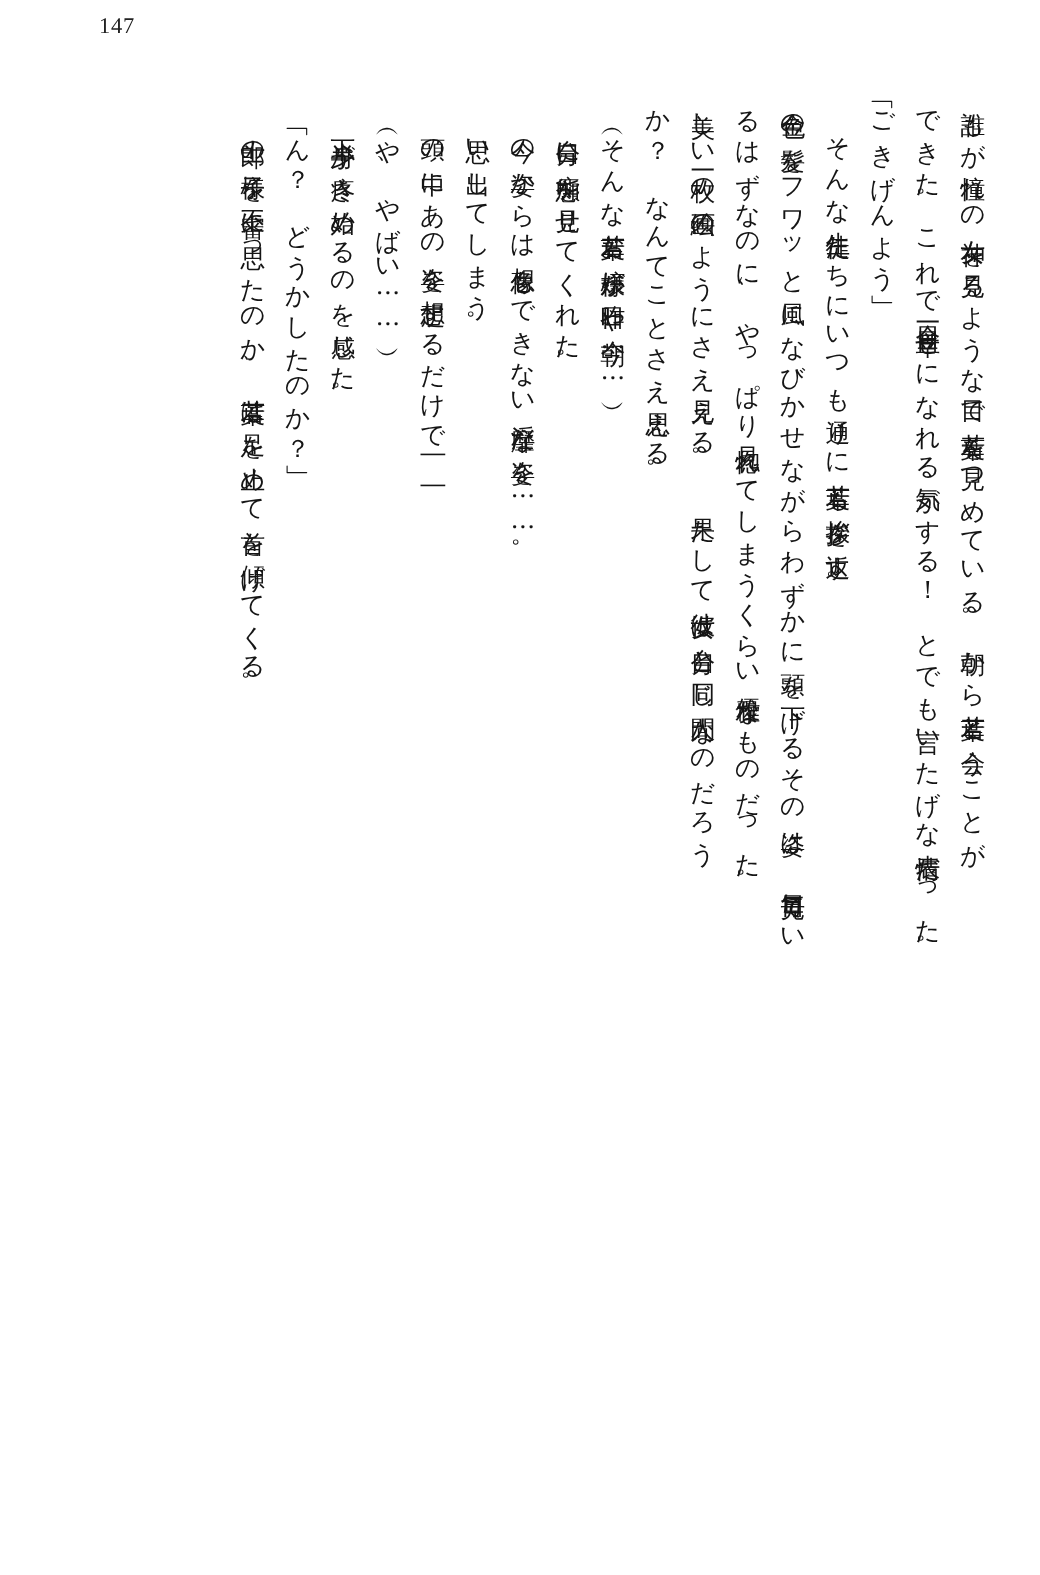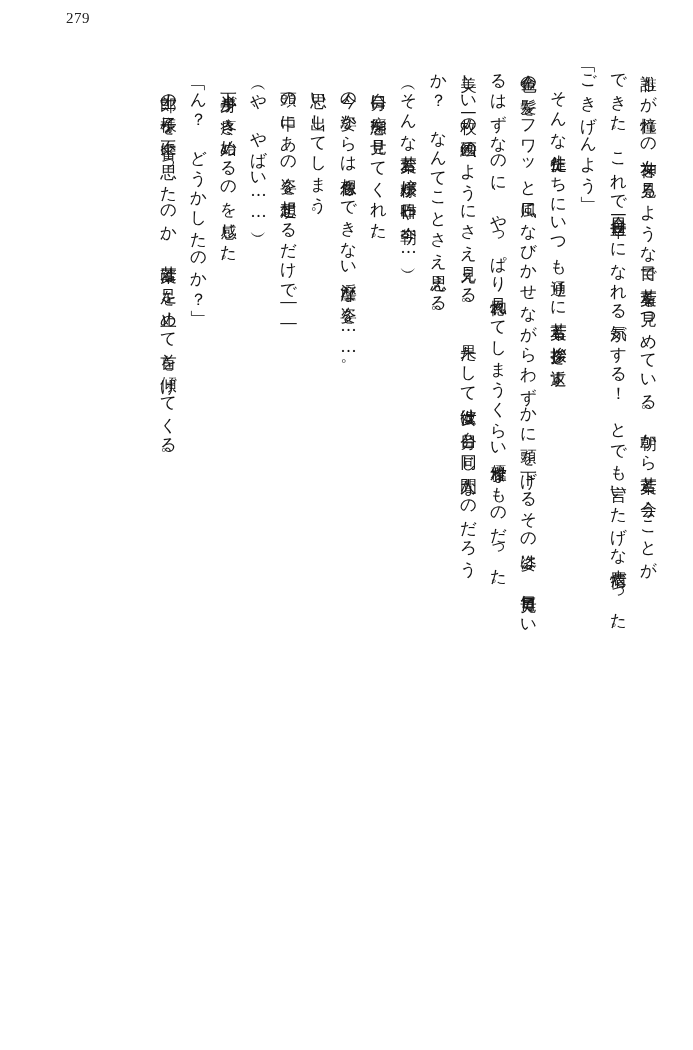--- a/index.html
+++ b/index.html
@@ -56,21 +56,21 @@
   }
   .line.indent {
     padding-top: 18px;
   }
 </style>
 </head>
 <body>
 
 <div class="page">
 
-  <div class="page-number">279</div>
+  <div class="page-number">147</div>
 
   <div class="text-body">
       <div class="line">誰もが憧れの女神を見るような目で若葉を見つめている。朝から若葉と会うことが</div>
       <div class="line">できた。これで今日一日幸せになれる気がする！　とでも言いたげな表情だった。</div>
       <div class="line">「ごきげんよう」</div>
       <div class="line indent">そんな生徒たちにいつも通りに若葉も挨拶を返す。</div>
       <div class="line">金色の髪をフワッと風になびかせながらわずかに頭を下げるその姿は、毎日見てい</div>
       <div class="line">るはずなのに、やっぱり見惚れてしまうくらい優雅なものだった。</div>
       <div class="line">美しい一枚の絵画のようにさえ見える。　果たして彼女は自分と同じ人間なのだろう</div>
       <div class="line">か？　なんてことさえ思える。</div>

